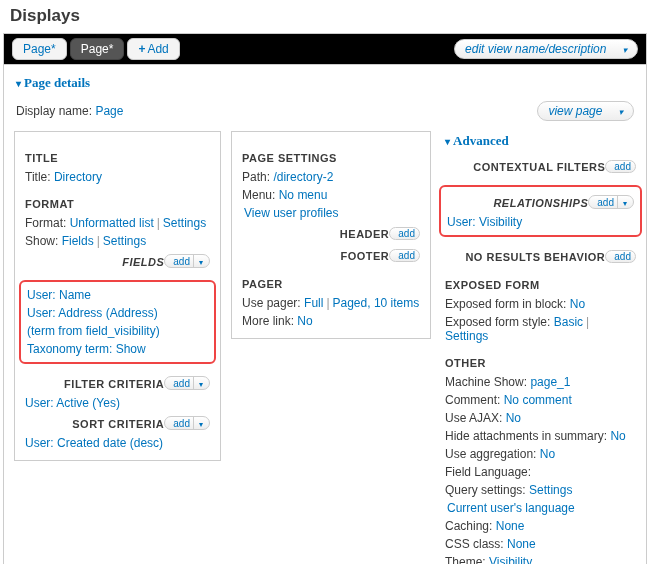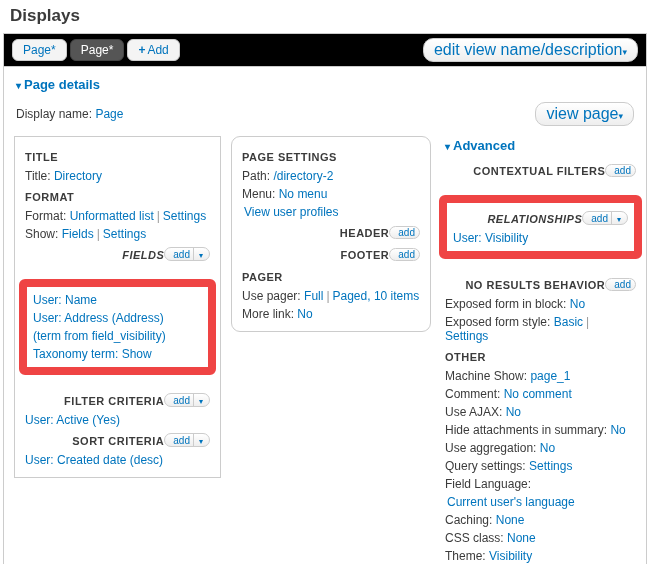--- a/index.html
+++ b/index.html
@@ -5,43 +5,43 @@
   * { box-sizing: border-box; }
   body { margin: 0; font-family: "Lucida Grande", Verdana, sans-serif; font-size: 12px; color: #3b3b3b; background: #fff; width: 650px; }
   .wrap { border: 1px solid #ccc; margin: 3px; }
   .hdr { font-weight: bold; font-size: 17px; padding: 6px 10px 4px; }
   .bar { display: flex; justify-content: space-between; align-items: center; padding: 4px 8px; border-bottom: 1px solid #ccc; background: #000000; }
   .tabs { display: flex; gap: 3px; align-items: center; }
   .tab { border: 1px solid #ccc; border-radius: 6px; padding: 3px 10px; background: #f4f4f4; font-size: 12px; }
   .tab.light { color: #0074bd; }
   .tab.dark { background: #555; color: #fff; border-color: #444; }
   .plus { font-weight: bold; color: #0074bd; margin-right: 2px; }
-  .btn { border: 1px solid #ccc; border-radius: 10px; padding: 2px 10px; background: linear-gradient(#fff,#eee); color: #0074bd; font-size: 16px; display: inline-flex; align-items: center; gap: 0; cursor: pointer; }
+  .btn { border: 1px solid #ccc; border-radius: 10px; padding: 2px 10px; background: linear-gradient(#fff,#eee); color: #0074bd; font-size: 12px; display: inline-flex; align-items: center; gap: 16px; cursor: pointer; font-style: italic; }
   .btn .caret::after { content: "▾"; font-size: 9px; color: #0074bd; }
-  .section-title { color: #0074bd; font-weight: bold; font-size: 13px; padding: 10px 12px 6px; display: flex; align-items: center; gap: 3px; }
+  .section-title { color: #0074bd; font-weight: bold; font-size: 13px; padding: 10px 12px 6px; display: flex; align-items: center; gap: 3px; font-family: Liberation Serif, serif; }
   .section-title .caret::before { content: "▾"; font-size: 10px; color: #0074bd; }
   .dn-row { padding: 4px 12px 10px; display: flex; justify-content: space-between; align-items: center; }
   .dn-row .lab { color: #3b3b3b; }
   .link { color: #0074bd; cursor: pointer; }
   .cols { display: flex; gap: 10px; padding: 0 10px 12px; align-items: flex-start; }
   .col { flex: 1; border: 1px solid #ccc; padding: 8px 10px; }
   .col1 { min-width: 205px; max-width: 215px; }
-  .col2 { min-width: 190px; max-width: 200px; border-radius: 9px; }
+  .col2 { min-width: 190px; max-width: 200px; }
   .col3 { border: none; padding: 0 0 0 4px; min-width: 195px; }
-  h4 { font-size: 11px; margin: 6px 0 4px; letter-spacing: .5px; font-weight: bold; }
+  h4 { font-size: 11px; margin: 12px 0 4px; letter-spacing: .5px; font-weight: bold; }
   h4.upper { text-transform: uppercase; }
   .hrow { display: flex; justify-content: flex-end; align-items: center; }
   .hrow h4 { margin: 6px 0 4px; }
   .addbtn { border: 1px solid #ccc; border-radius: 10px; padding: 0 4px 0 8px; background: linear-gradient(#fff,#eee); color: #0074bd; font-size: 10px; display: inline-flex; align-items: center; gap: 3px; cursor: pointer; }
   .addbtn .sep { width: 1px; height: 12px; background: #ccc; display: inline-block; }
   .addbtn .caret::after { content: "▾"; font-size: 8px; color: #0074bd; padding: 0 2px; }
   .line { padding: 2px 0; font-size: 12px; }
   .pipe { color: #999; padding: 0 3px; }
   .emph { font-style: italic; }
-  .boxed { border: 8px solid #ef4444; border-radius: 6px; padding: 4px 6px; margin: 14px -6px; }
+  .boxed { border: 2px solid #ef4444; border-radius: 6px; padding: 4px 6px; margin: 8px -6px; }
   .sub { padding-left: 2px; }
 </style>
 </head>
 <body>
 
 <div class="hdr">Displays</div>
 
 <div class="wrap">
   <div class="bar">
     <div class="tabs">
@@ -163,30 +163,31 @@
         <div class="line"><span class="link">User: Visibility</span></div>
       </div>
 
       <div class="hrow">
           <h4 class="upper">NO RESULTS BEHAVIOR</h4>
           <span class="addbtn">
             <span>add</span>
           </span>
         </div>
 
+      <h4 class="upper">EXPOSED FORM</h4>
       <div class="line"><span>Exposed form in block:</span> <span class="link">No</span></div>
       <div class="line"><span>Exposed form style:</span> <span class="link">Basic</span><span class="pipe">|</span> <span class="link">Settings</span></div>
 
       <h4 class="upper">OTHER</h4>
       <div class="line"><span>Machine Show:</span> <span class="link">page_1</span></div>
       <div class="line"><span>Comment:</span> <span class="link">No comment</span></div>
       <div class="line"><span>Use AJAX:</span> <span class="link">No</span></div>
       <div class="line"><span>Hide attachments in summary:</span> <span class="link">No</span></div>
       <div class="line"><span>Use aggregation:</span> <span class="link">No</span></div>
+      <div class="line"><span>Field Language:</span></div>
       <div class="line"><span>Query settings:</span> <span class="link">Settings</span></div>
-      <div class="line"><span>Field Language:</span></div>
       <div class="line sub"><span class="link">Current user's language</span></div>
       <div class="line"><span>Caching:</span> <span class="link">None</span></div>
       <div class="line"><span>CSS class:</span> <span class="link">None</span></div>
       <div class="line"><span>Theme:</span> <span class="link">Visibility</span></div>
     </div>
   </div>
 </div>
 
 </body></html>

